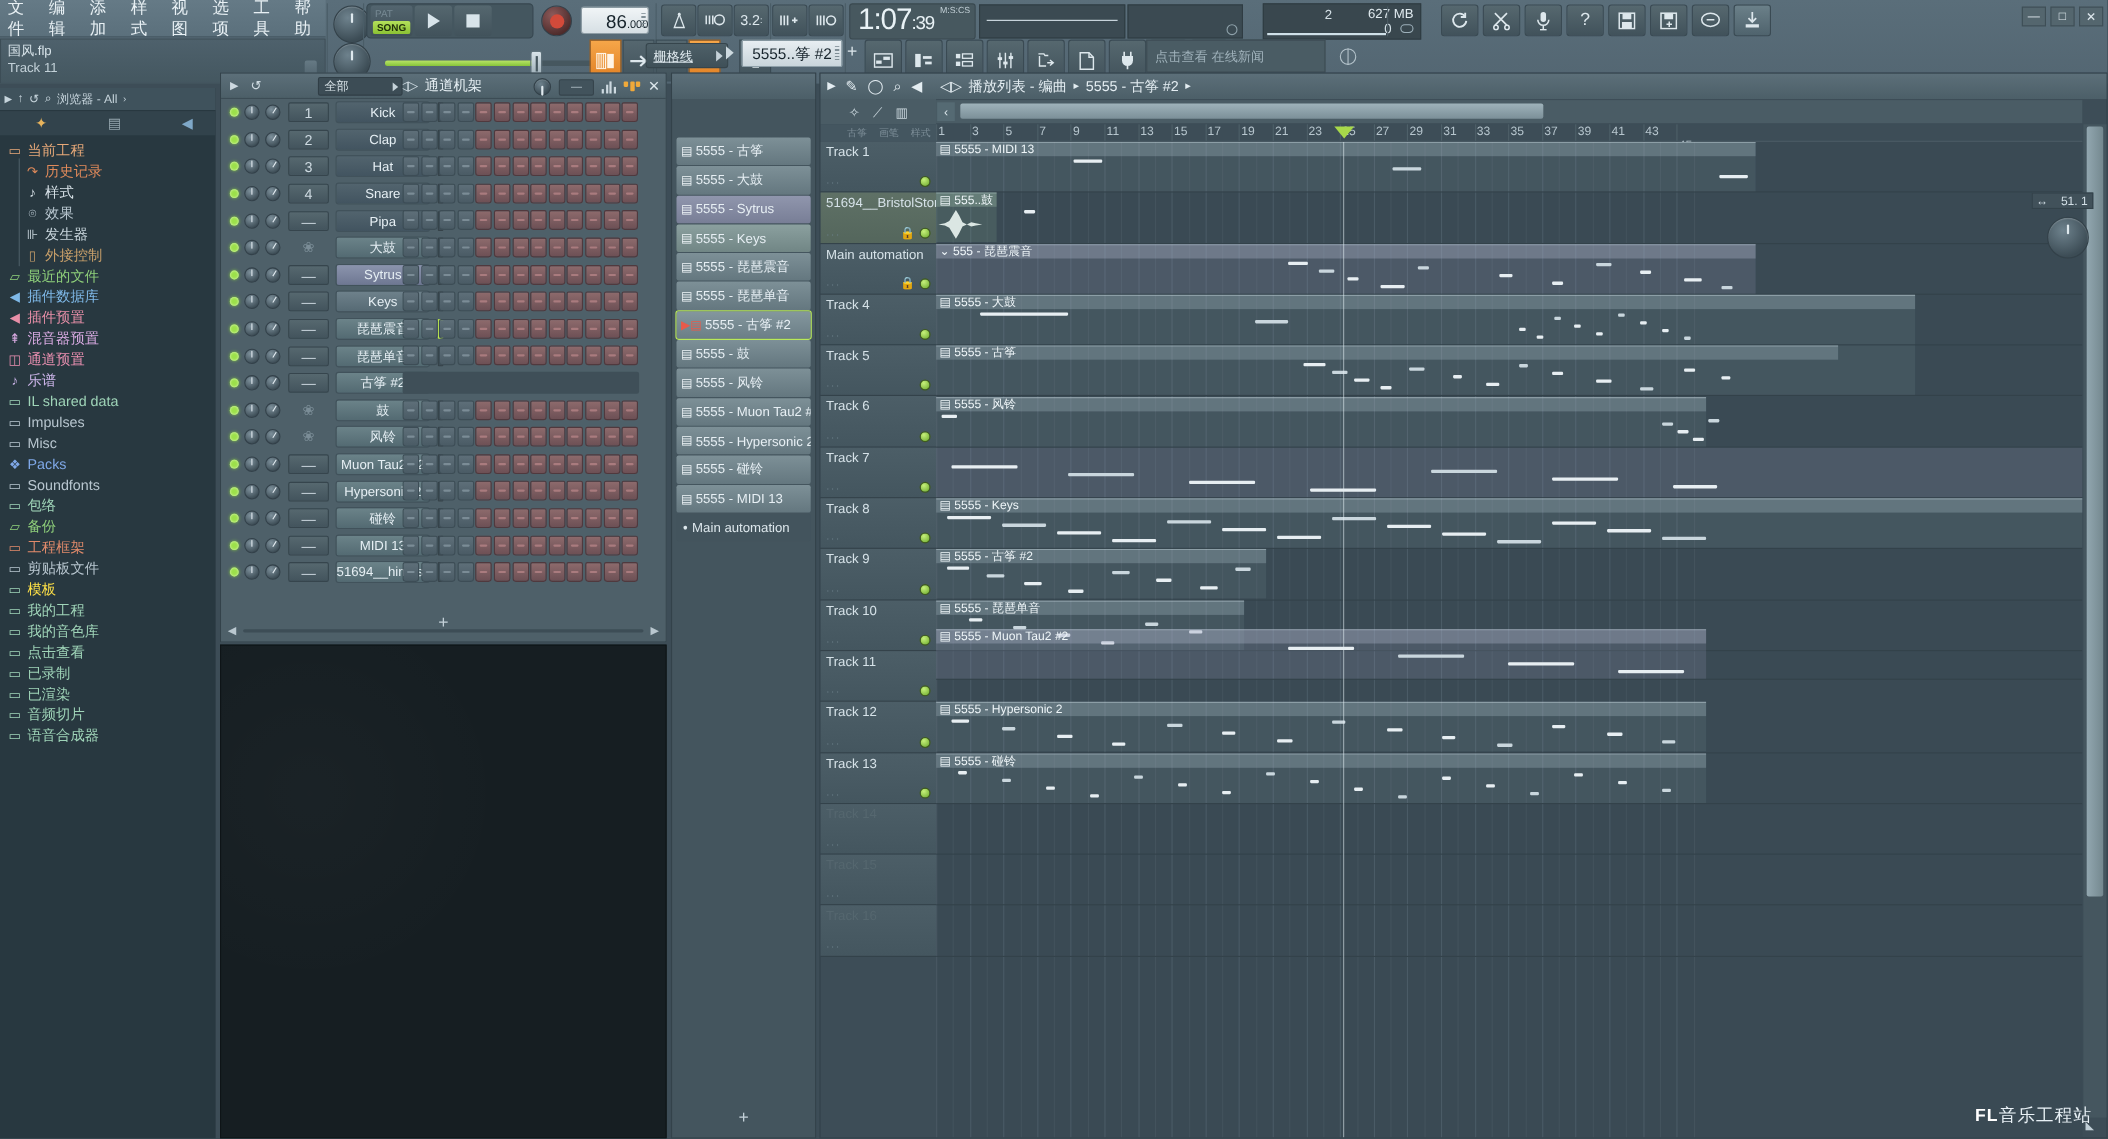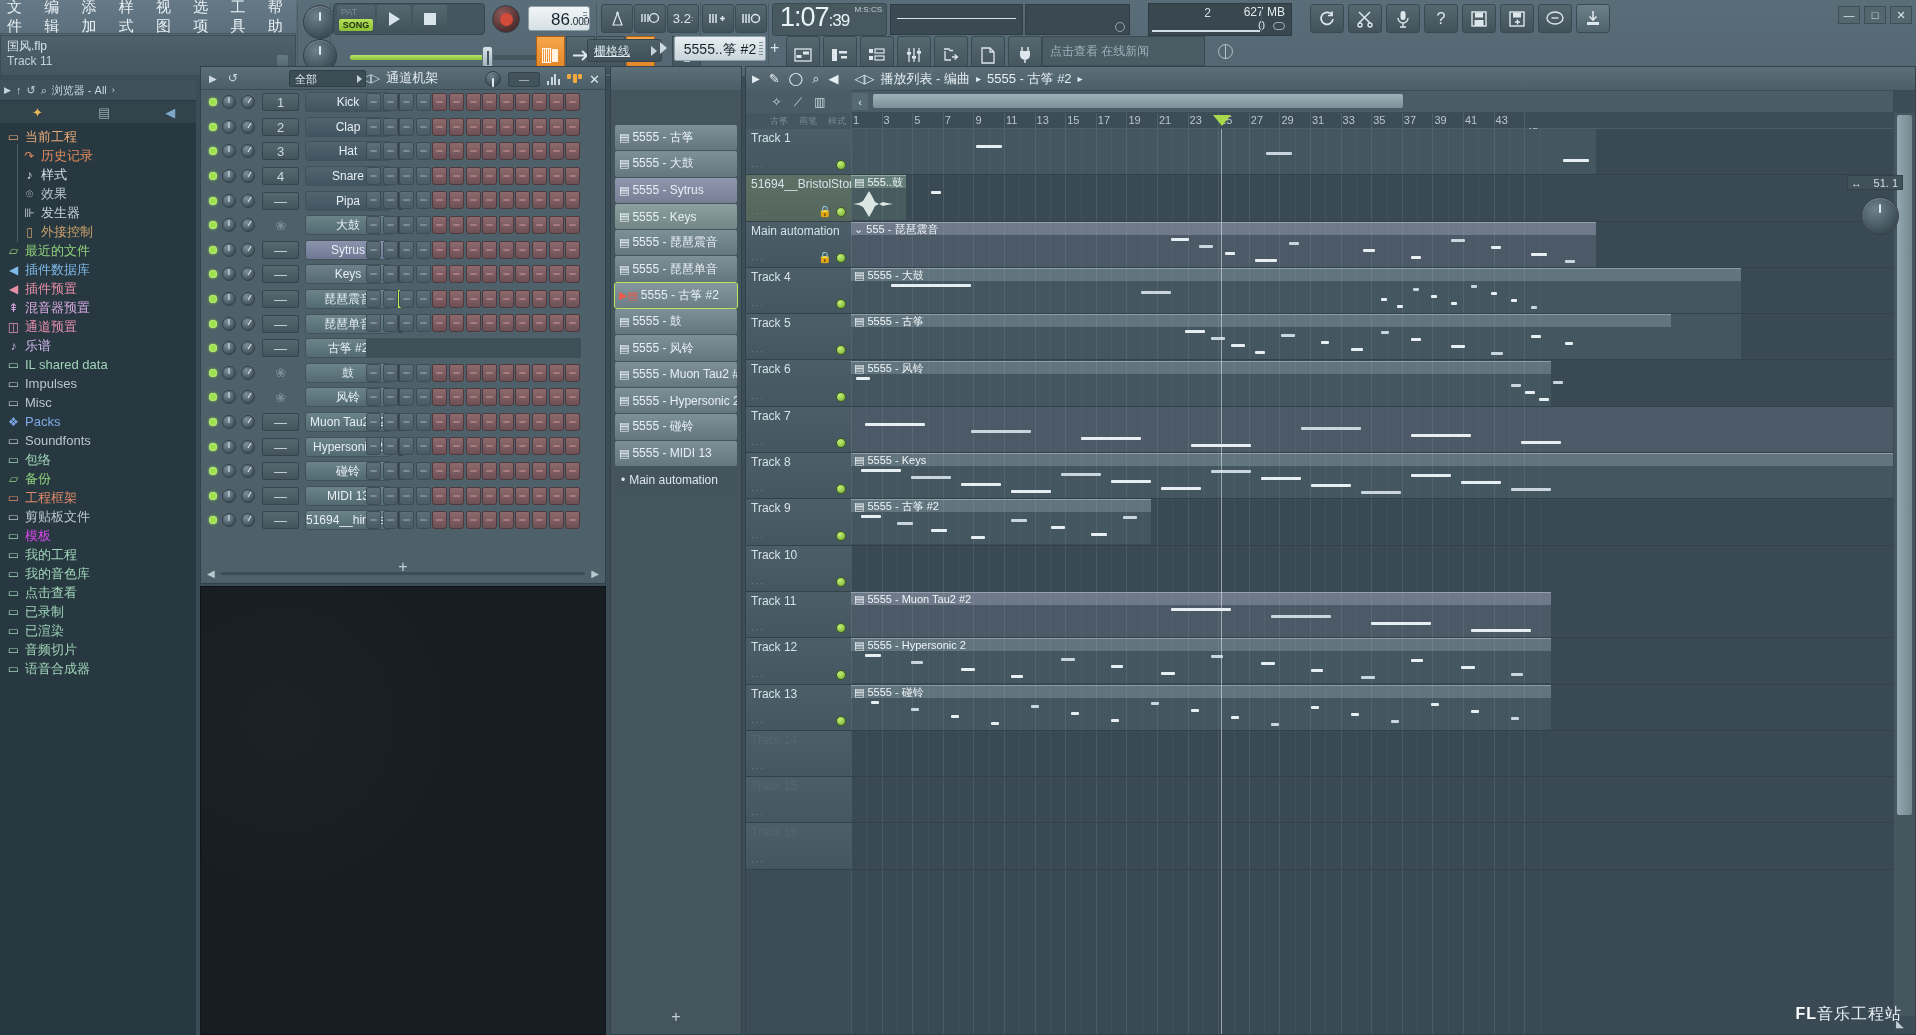--- a/index.html
+++ b/index.html
@@ -645,21 +645,21 @@
         <div class="bitem">
           <span class="bicon" style="color: rgb(224, 138, 106);">▭</span>
           <span style="color: rgb(224, 138, 106);">工程框架</span>
         </div>
         <div class="bitem">
           <span class="bicon" style="color: rgb(184, 198, 207);">▭</span>
           <span style="color: rgb(184, 198, 207);">剪贴板文件</span>
         </div>
         <div class="bitem">
           <span class="bicon" style="color: rgb(159, 212, 184);">▭</span>
-          <span style="color: #d946ef;">模板</span>
+          <span style="color: #fde047;">模板</span>
         </div>
         <div class="bitem">
           <span class="bicon" style="color: rgb(159, 212, 184);">▭</span>
           <span style="color: rgb(159, 212, 184);">我的工程</span>
         </div>
         <div class="bitem">
           <span class="bicon" style="color: rgb(159, 212, 184);">▭</span>
           <span style="color: rgb(159, 212, 184);">我的音色库</span>
         </div>
         <div class="bitem">
@@ -1391,20 +1391,21 @@
         <div class="gcol bar" style="left: 581.4px;"></div>
         <div class="gcol" style="left: 596.7px;"></div>
         <div class="gcol bar" style="left: 612px;"></div>
         <div class="gcol" style="left: 627.3px;"></div>
         <div class="gcol bar" style="left: 642.6px;"></div>
         <div class="gcol" style="left: 657.9px;"></div>
         <div class="gcol bar" style="left: 673.2px;"></div>
         <div class="gcol" style="left: 688.5px;"></div>
         <div class="grow" style="top: 0px;">
           <div class="clipbg" style="left: 0px; width: 745px; top: 0px;"></div>
+          <div class="clipband " style="left: 0px; width: 745px;"><span>▤ </span><span>5555 - MIDI 13</span></div>
           <div class="note" style="left: 125px; width: 26px; top: 16px;"></div>
           <div class="note d" style="left: 415px; width: 26px; top: 23px;"></div>
           <div class="note" style="left: 712px; width: 26px; top: 30px;"></div>
         </div>
         <div class="grow" style="top: 46.3px;">
           <div class="clipbg gr" style="left: 0px; width: 55px; top: 0px;"></div>
           <div class="clipband grn" style="left: 0px; width: 55px;"><span>▤ </span><span>555..鼓</span></div>
           <div class="waveclip" style="left: 2px; top: 15px; width: 52px; height: 28px;">
             <svg width="52" height="28" viewBox="0 0 52 28">
               <path d="M0 14 L6 13 L10 11 L13 6 L16 1 L19 6 L22 12 L26 14 L30 12 L34 13 L40 14 L52 14 L52 14 L40 14 L34 15 L30 16 L26 14 L22 16 L19 22 L16 27 L13 22 L10 17 L6 15 L0 14Z" fill="#dbe6e3"></path>
@@ -1501,21 +1502,31 @@
           <div class="clipband " style="left: 0px; width: 300px;"><span>▤ </span><span>5555 - 古筝 #2</span></div>
           <div class="note" style="left: 10px; width: 20px; top: 16px;"></div>
           <div class="note d" style="left: 46px; width: 16px; top: 23px;"></div>
           <div class="note" style="left: 80px; width: 16px; top: 30px;"></div>
           <div class="note" style="left: 120px; width: 14px; top: 37px;"></div>
           <div class="note d" style="left: 160px; width: 16px; top: 20px;"></div>
           <div class="note" style="left: 200px; width: 14px; top: 27px;"></div>
           <div class="note" style="left: 240px; width: 16px; top: 34px;"></div>
           <div class="note d" style="left: 272px; width: 14px; top: 17px;"></div>
         </div>
-        <div class="grow" style="top: 463px;">
+        <div class="grow" style="top: 416.7px;">
+          <div class="clipbg" style="left: 0px; width: 280px; top: 0px;"></div>
+          <div class="clipband " style="left: 0px; width: 280px;"><span>▤ </span><span>5555 - 琵琶单音</span></div>
+          <div class="note" style="left: 30px; width: 12px; top: 16px;"></div>
+          <div class="note d" style="left: 70px; width: 12px; top: 23px;"></div>
+          <div class="note" style="left: 110px; width: 12px; top: 30px;"></div>
+          <div class="note" style="left: 150px; width: 12px; top: 37px;"></div>
+          <div class="note d" style="left: 190px; width: 12px; top: 20px;"></div>
+          <div class="note" style="left: 230px; width: 12px; top: 27px;"></div>
+        </div>
+        <div class="grow" style="top: 443px;">
           <div class="clipbg sy" style="left: 0px; width: 700px; top: 0px;"></div>
           <div class="clipband v2" style="left: 0px; width: 700px;"><span>▤ </span><span>5555 - Muon Tau2 #2</span></div>
           <div class="note" style="left: 320px; width: 60px; top: 16px;"></div>
           <div class="note d" style="left: 420px; width: 60px; top: 23px;"></div>
           <div class="note" style="left: 520px; width: 60px; top: 30px;"></div>
           <div class="note" style="left: 620px; width: 60px; top: 37px;"></div>
         </div>
         <div class="grow" style="top: 509.3px;">
           <div class="clipbg" style="left: 0px; width: 700px; top: 0px;"></div>
           <div class="clipband " style="left: 0px; width: 700px;"><span>▤ </span><span>5555 - Hypersonic 2</span></div>

